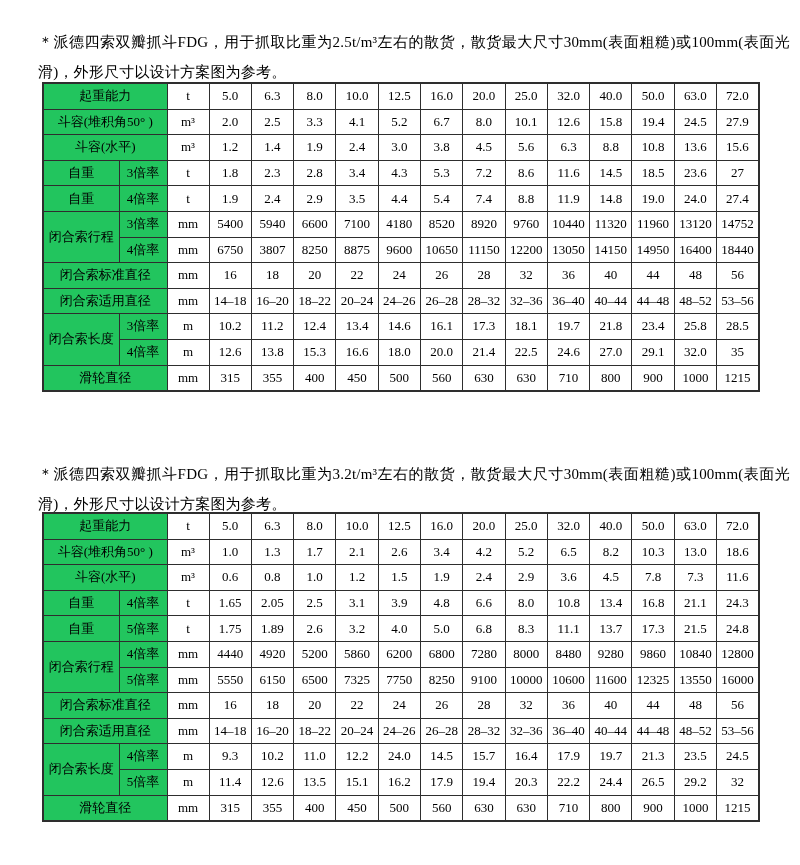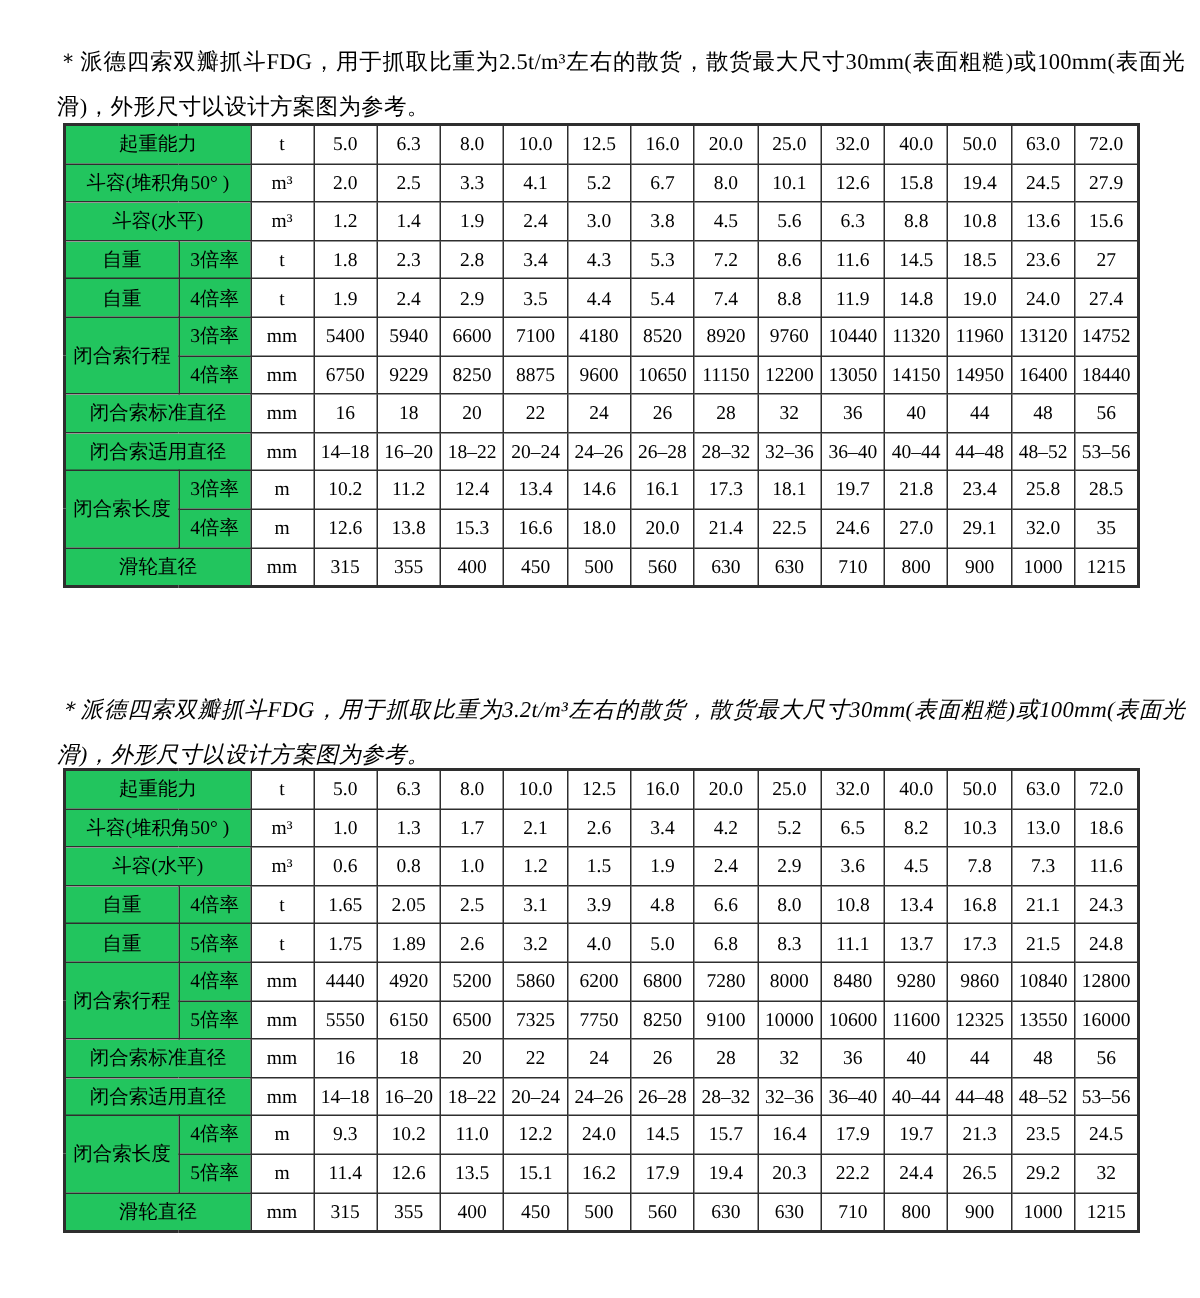--- a/index.html
+++ b/index.html
@@ -19,21 +19,21 @@
   .para {
     position: absolute;
     left: 38px;
     width: 752px;
     font-size: 15px;
     line-height: 30px;
     text-align: justify;
     letter-spacing: 0.2px;
   }
   .para-1 { top: 12px; }
-  .para-2 { top: 444px; font-style: italic; }
+  .para-2 { top: 444px; }
 
   table.spec {
     position: absolute;
     left: 42px;
     width: 716px;
     border-collapse: collapse;
     table-layout: fixed;
     border: 2px solid #2e2e2e;
   }
   .table-1 { top: 82px; }
@@ -193,21 +193,21 @@
           <td class="val">10440</td>
           <td class="val">11320</td>
           <td class="val">11960</td>
           <td class="val">13120</td>
           <td class="val">14752</td>
         </tr>
         <tr>
           <td class="lbl">4倍率</td>
           <td class="unit">mm</td>
           <td class="val">6750</td>
-          <td class="val">9229</td>
+          <td class="val">3807</td>
           <td class="val">8250</td>
           <td class="val">8875</td>
           <td class="val">9600</td>
           <td class="val">10650</td>
           <td class="val">11150</td>
           <td class="val">12200</td>
           <td class="val">13050</td>
           <td class="val">14150</td>
           <td class="val">14950</td>
           <td class="val">16400</td>

